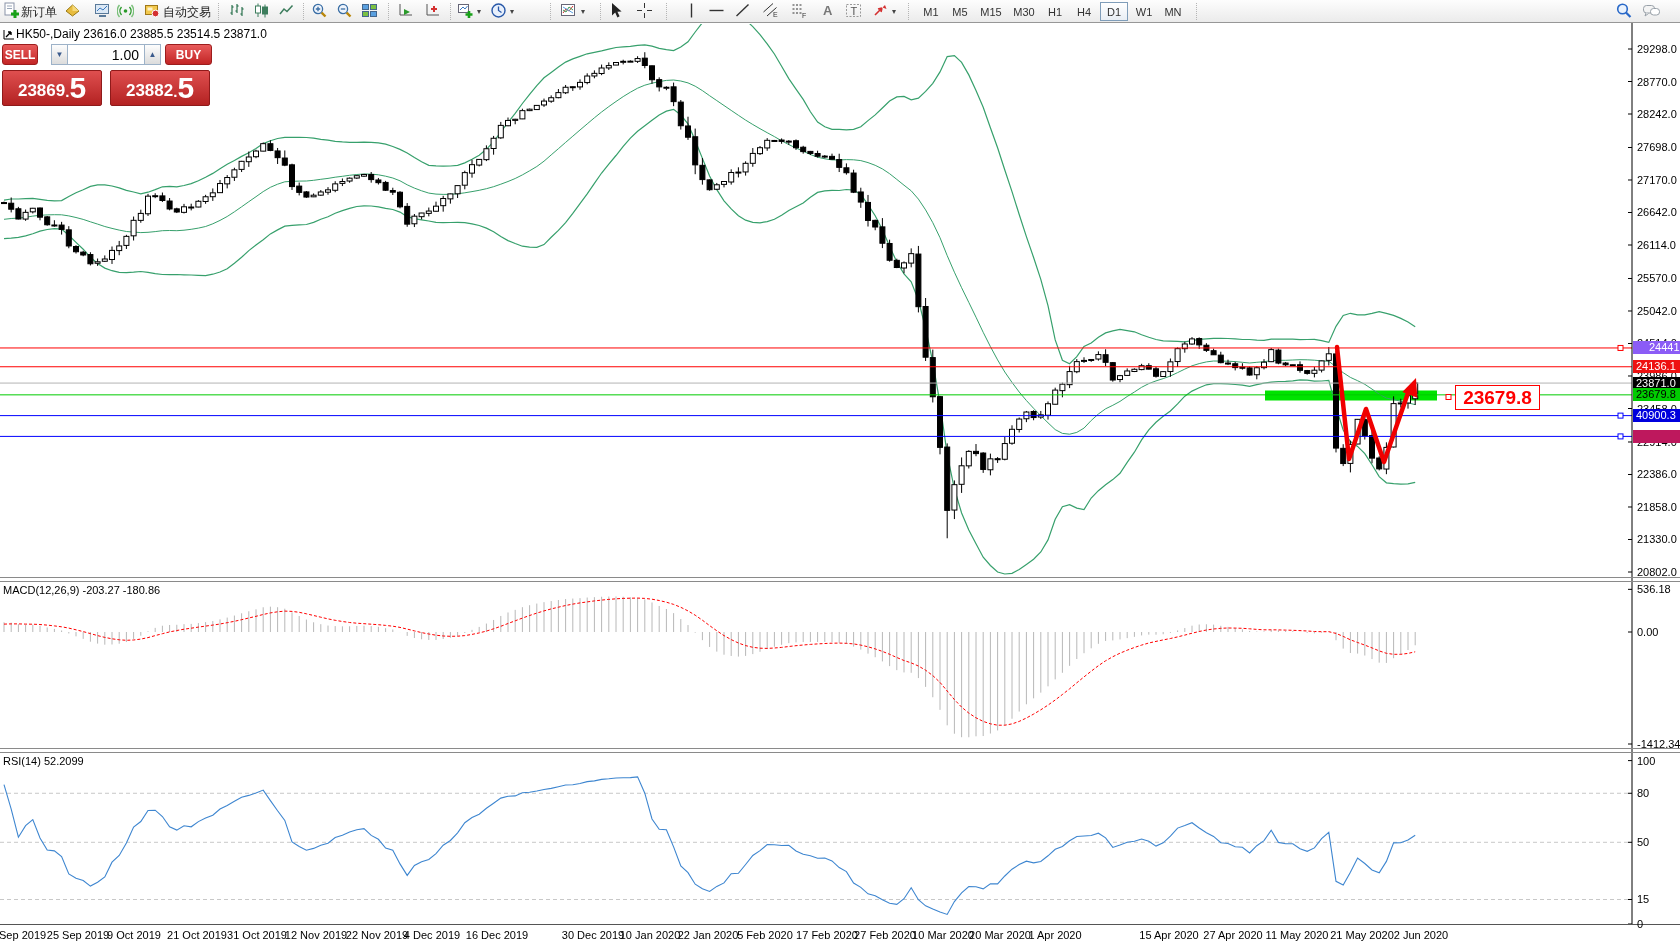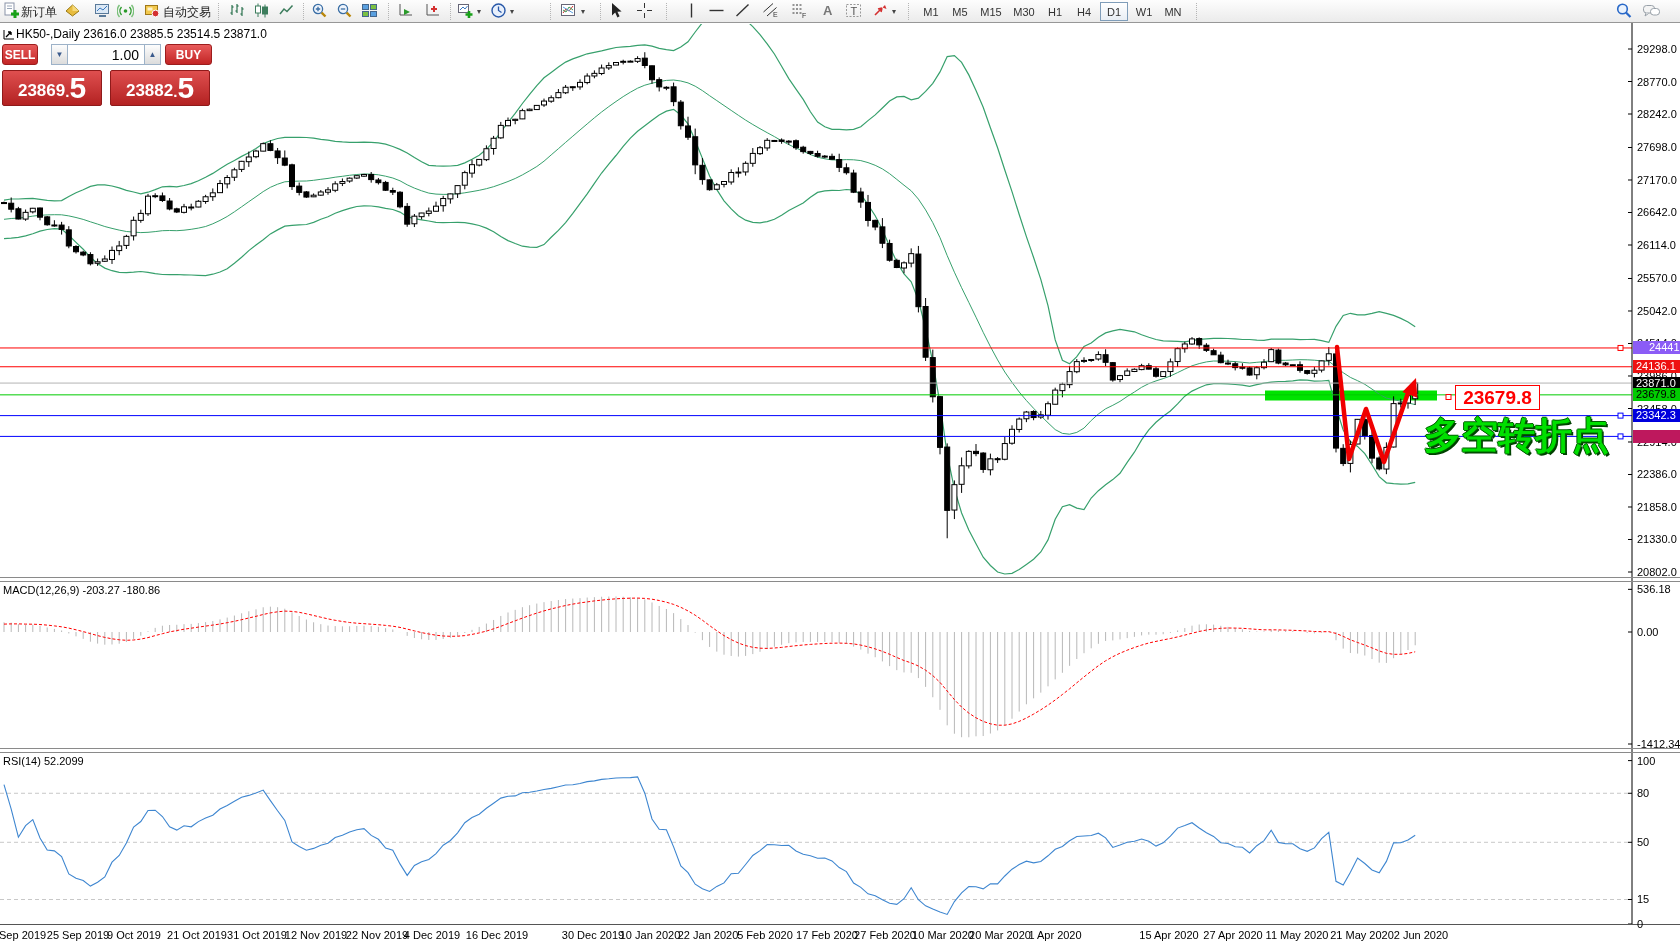--- a/index.html
+++ b/index.html
@@ -949,21 +949,20 @@
   <div class="sepline" style="top:577px"></div>
   <div class="sepline" style="top:581px"></div>
   <div class="sepline" style="top:748px"></div>
   <div class="sepline" style="top:752px"></div>
   <div class="sepline" style="top:924px;background:#555"></div>
 
   <div class="indlabel" style="top:584px">MACD(12,26,9) -203.27 -180.86</div>
   <div class="indlabel" style="top:755px">RSI(14) 52.2099</div>
 
   <div id="callout">23679.8</div>
-  <div id="cn-note">多空转折点</div>
 
   <div id="pticks">
       <div class="ptick" style="top: 43px;">29298.0</div>
       <div class="ptick" style="top: 75.5028px;">28770.0</div>
       <div class="ptick" style="top: 108.006px;">28242.0</div>
       <div class="ptick" style="top: 141.493px;">27698.0</div>
       <div class="ptick" style="top: 173.996px;">27170.0</div>
       <div class="ptick" style="top: 206.499px;">26642.0</div>
       <div class="ptick" style="top: 239.002px;">26114.0</div>
       <div class="ptick" style="top: 272.49px;">25570.0</div>
@@ -983,21 +982,21 @@
       <div class="ptick" style="top: 787.28px;">80</div>
       <div class="ptick" style="top: 836.3px;">50</div>
       <div class="ptick" style="top: 893.49px;">15</div>
       <div class="ptick" style="top: 918px;">0</div>
     </div>
   <div id="tags">
       <div class="tag" style="top: 341.464px; background: #8b5cf6; color: rgb(255, 255, 255); padding-left: 16px;">24441.4</div>
       <div class="tag" style="top: 360.258px; background: rgb(238, 17, 17); color: rgb(255, 255, 255);">24136.1</div>
       <div class="tag" style="top: 376.577px; background: rgb(0, 0, 0); color: rgb(255, 255, 255);">23871.0</div>
       <div class="tag" style="top: 388.347px; background: rgb(0, 204, 0); color: rgb(0, 0, 0);">23679.8</div>
-      <div class="tag" style="top: 409.123px; background: rgb(0, 0, 221); color: rgb(255, 255, 255);">23342.3</div>
+      <div class="tag" style="top: 409.123px; background: rgb(0, 0, 221); color: rgb(255, 255, 255);">40900.3</div>
       <div class="tag" style="top: 429.905px; background: #be185d; color: rgb(255, 255, 255); padding-left: 48px;">23004.7</div>
     </div>
   <div id="dates">
       <div class="dlabel" style="left: 18px;">3 Sep 2019</div>
       <div class="dlabel" style="left: 78px;">25 Sep 2019</div>
       <div class="dlabel" style="left: 134px;">9 Oct 2019</div>
       <div class="dlabel" style="left: 197px;">21 Oct 2019</div>
       <div class="dlabel" style="left: 257px;">31 Oct 2019</div>
       <div class="dlabel" style="left: 316px;">12 Nov 2019</div>
       <div class="dlabel" style="left: 377px;">22 Nov 2019</div>

